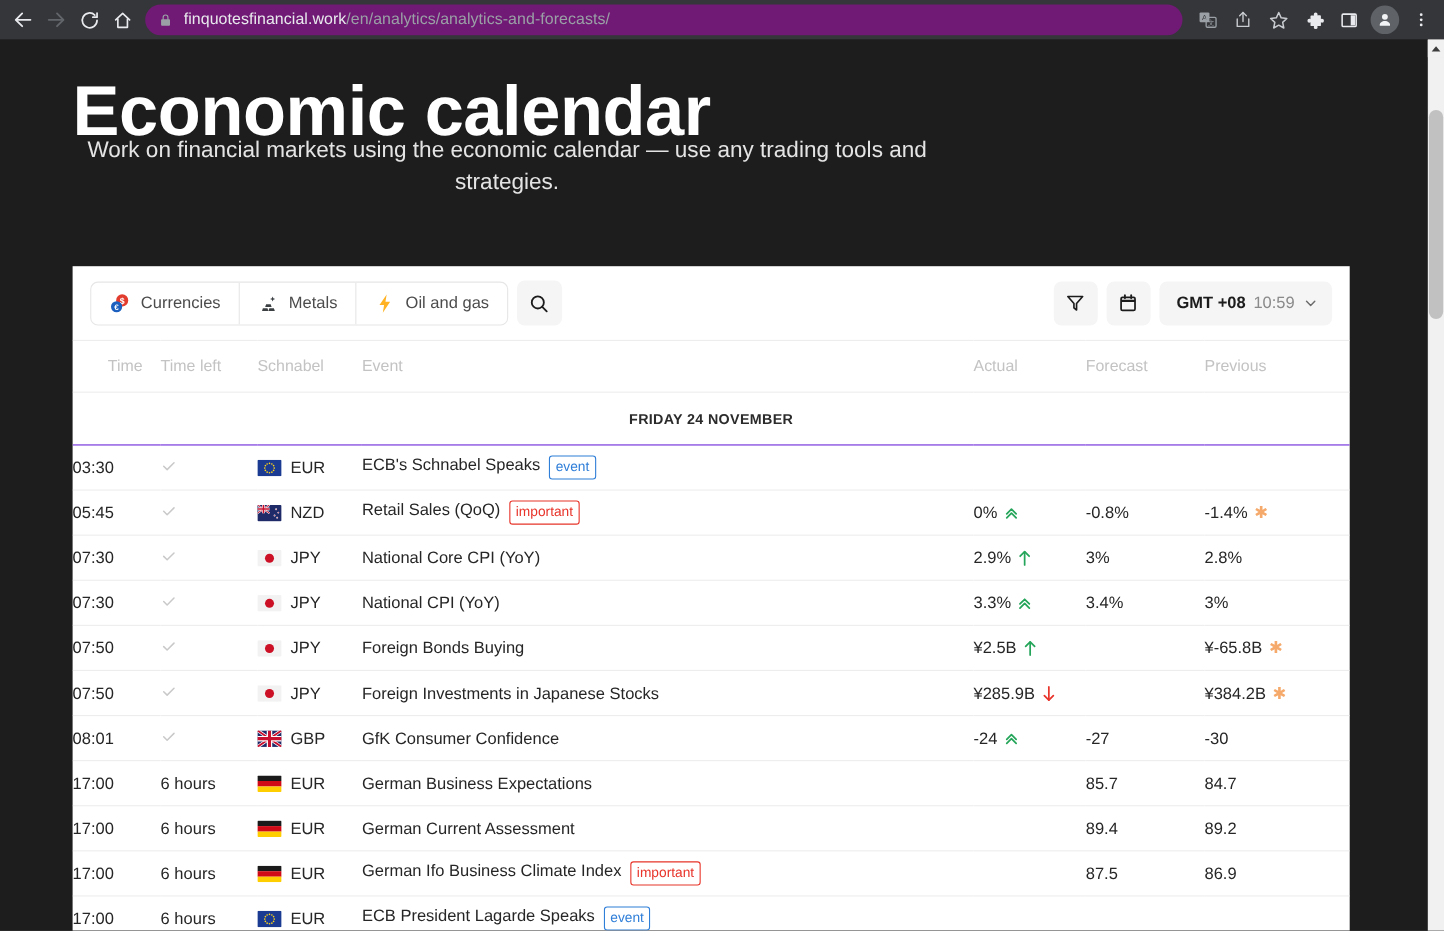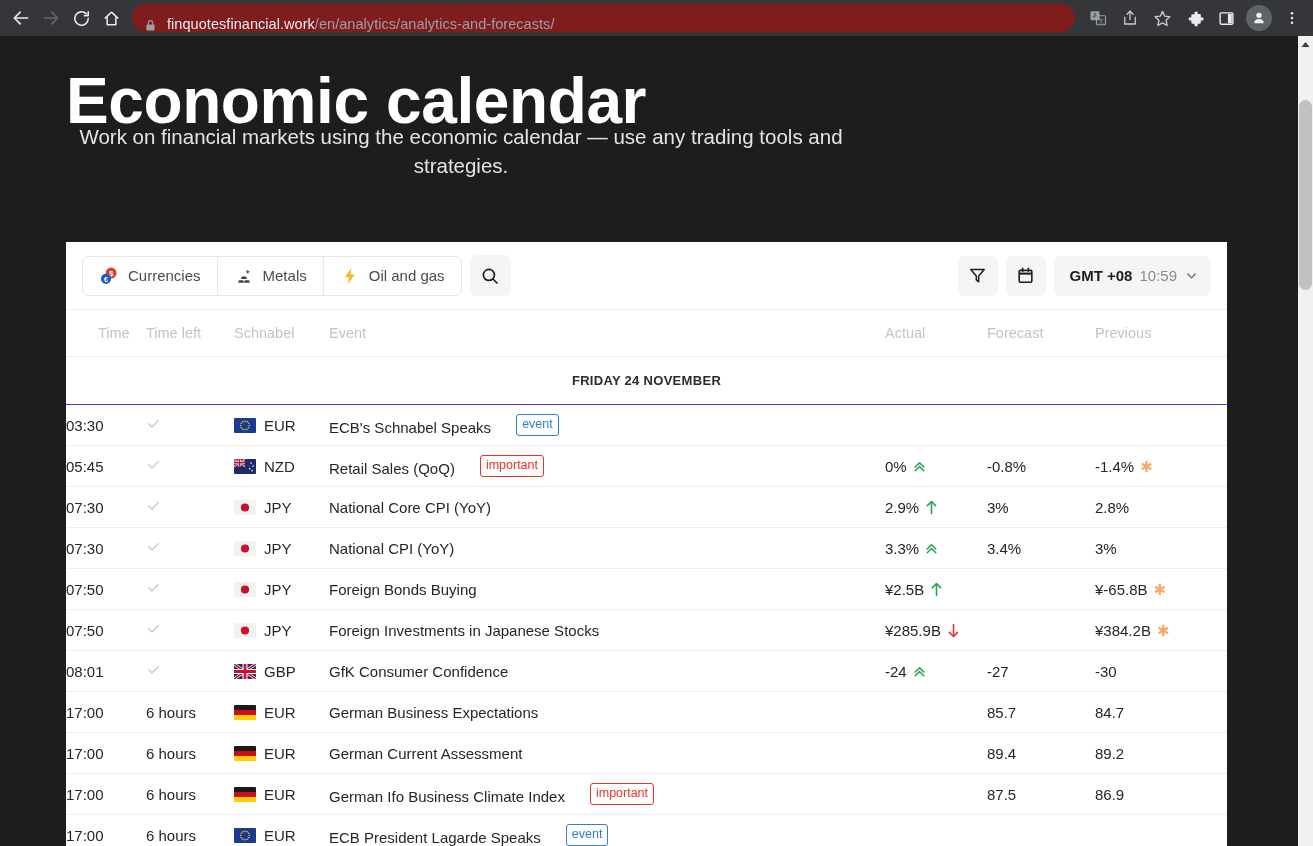--- a/index.html
+++ b/index.html
@@ -23,24 +23,24 @@
     display: flex; align-items: center; justify-content: center;
     border-radius: 50%;
     flex: 0 0 auto;
   }
   .nav-btn svg { display: block; }
   .nav-btn.disabled svg { opacity: 0.45; }
 
   .omnibox {
     flex: 1 1 auto;
     height: 28px;
-    background: #7f1d1d;
+    background: #701a75;
     border-radius: 14px;
     margin: 0 8px 0 6px;
-    display: flex; align-items: flex-end;
+    display: flex; align-items: center;
     padding: 0 12px;
     min-width: 0;
   }
   .lock-icon { flex: 0 0 auto; margin-right: 10px; display:flex; }
   .url-text {
     font-size: 14.5px;
     color: #9aa0a6;
     white-space: nowrap; overflow: hidden;
     letter-spacing: 0.05px;
   }
@@ -199,21 +199,21 @@
   td.c-left { color: #bcbcbc; font-size: 14.5px; }
   td.c-country { }
   .country-wrap { display: flex; align-items: center; gap: 8px; }
   .flag {
     width: 22px; height: 15px; flex: 0 0 auto;
     border-radius: 1px; overflow: hidden;
     display: block;
   }
   .ccy { font-size: 15px; color: #262626; }
 
-  td.c-event .ev-wrap { display: flex; align-items: flex-end; gap: 25px; }
+  td.c-event .ev-wrap { display: flex; align-items: flex-start; gap: 8px; }
   .badge {
     display: inline-block;
     font-size: 12.5px; line-height: 1;
     padding: 3px 5px 4px;
     border-radius: 3px;
     white-space: nowrap;
   }
   .badge.event { color: #2f7ed8; border: 1px solid #2f7ed8; }
   .badge.important { color: #e8342a; border: 1px solid #e8342a; }
 

